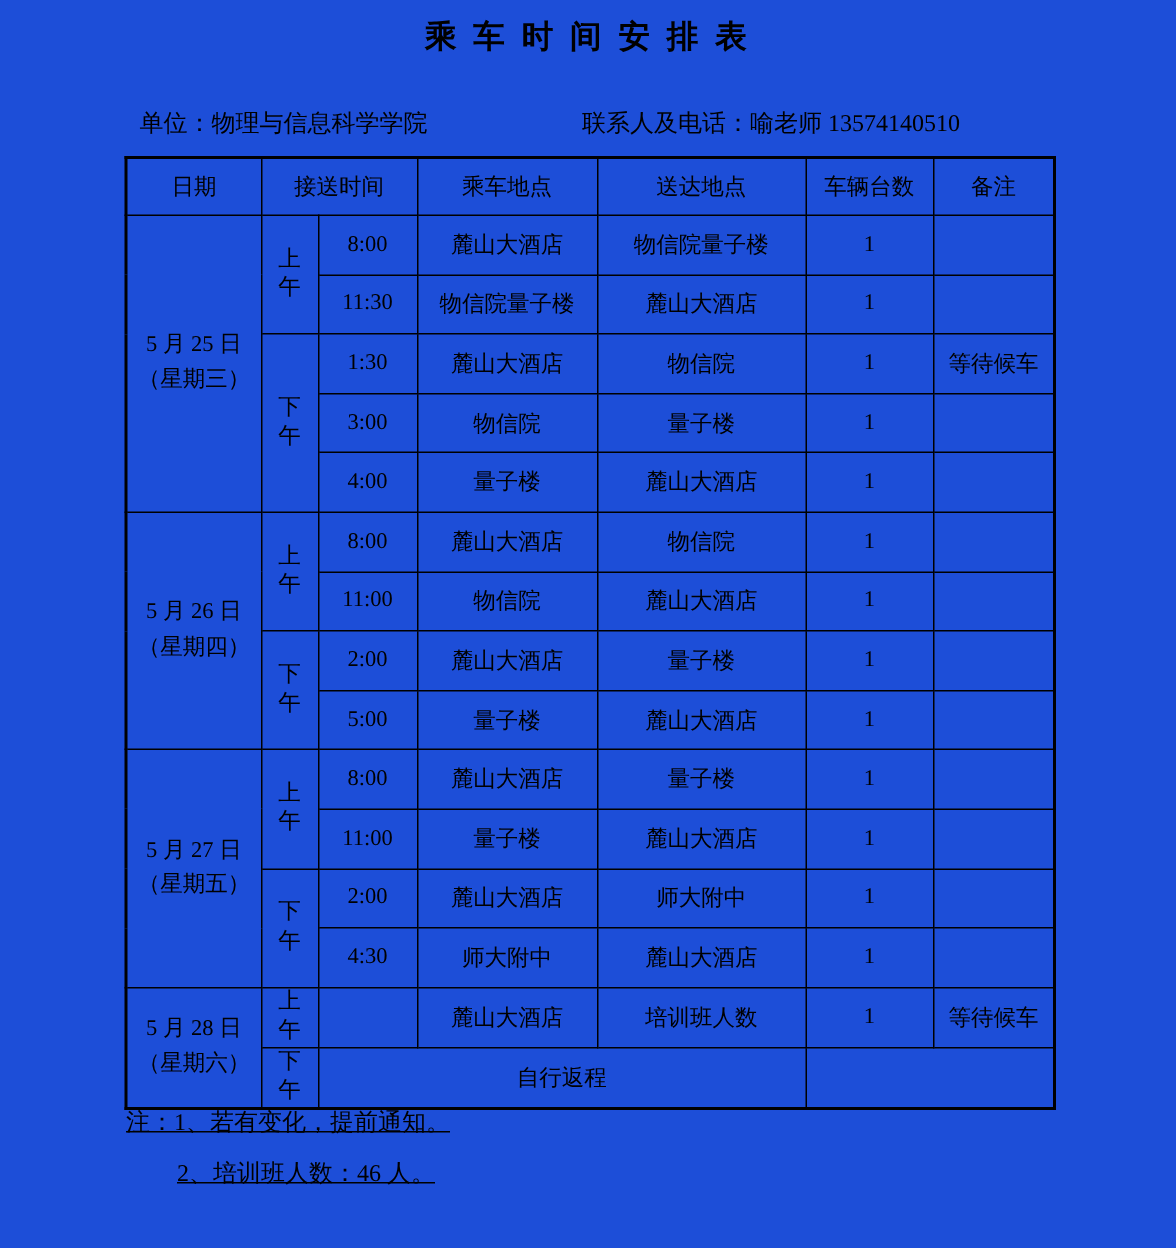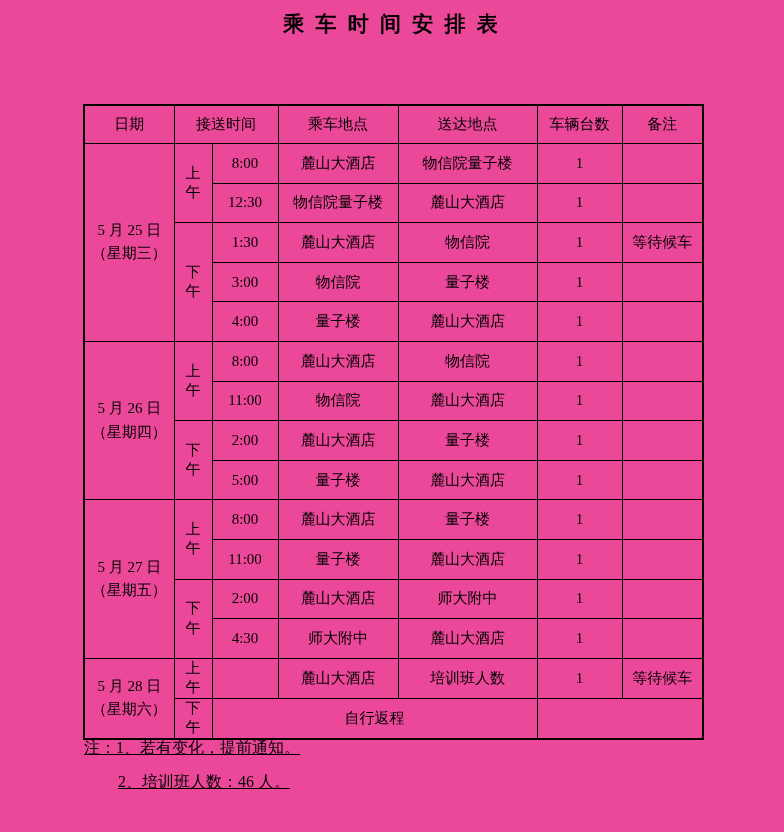--- a/index.html
+++ b/index.html
@@ -1,20 +1,20 @@
 <!DOCTYPE html>
 <html><head>
 <meta charset="utf-8">
 <style>
   html, body { margin: 0; padding: 0; background: #ffffff; }
   .page {
     position: relative;
     width: 784px;
     height: 832px;
-    background: #ec4899;
+    background: #1d4ed8;
     color: #000000;
     font-family: "Liberation Serif", "DejaVu Serif", serif;
     overflow: hidden;
   }
   .doc-title {
     position: absolute;
     top: 10px;
     left: 0;
     width: 100%;
     text-align: center;
@@ -69,20 +69,23 @@
   .note-line { margin-bottom: 13px; text-decoration: underline; }
   .note-indent { margin-left: 34px; }
 </style>
 </head>
 <body>
 
 <div class="page">
 
   <div class="doc-title">乘 车 时 间 安 排 表</div>
 
+  <div class="info-line">
+    <span class="info-unit"><span>单位：</span><span>物理与信息科学学院</span></span><span><span>联系人及电话：</span><span>喻老师 13574140510</span></span>
+  </div>
 
   <table class="schedule">
     <colgroup>
       <col style="width:90px">
         <col style="width:38px">
         <col style="width:66px">
         <col style="width:120px">
         <col style="width:139px">
         <col style="width:85px">
         <col style="width:81px">
@@ -105,21 +108,21 @@
           </div>
         </td>
         <td rowspan="2"><span class="period-text">上午</span></td>
         <td>8:00</td>
         <td class="cell-left">麓山大酒店</td>
         <td class="cell-left">物信院量子楼</td>
         <td>1</td>
         <td></td>
       </tr>
       <tr>
-        <td>12:30</td>
+        <td>11:30</td>
         <td class="cell-left">物信院量子楼</td>
         <td class="cell-left">麓山大酒店</td>
         <td>1</td>
         <td></td>
       </tr>
       <tr>
         <td rowspan="3"><span class="period-text">下午</span></td>
         <td>1:30</td>
         <td class="cell-left">麓山大酒店</td>
         <td class="cell-left">物信院</td>

